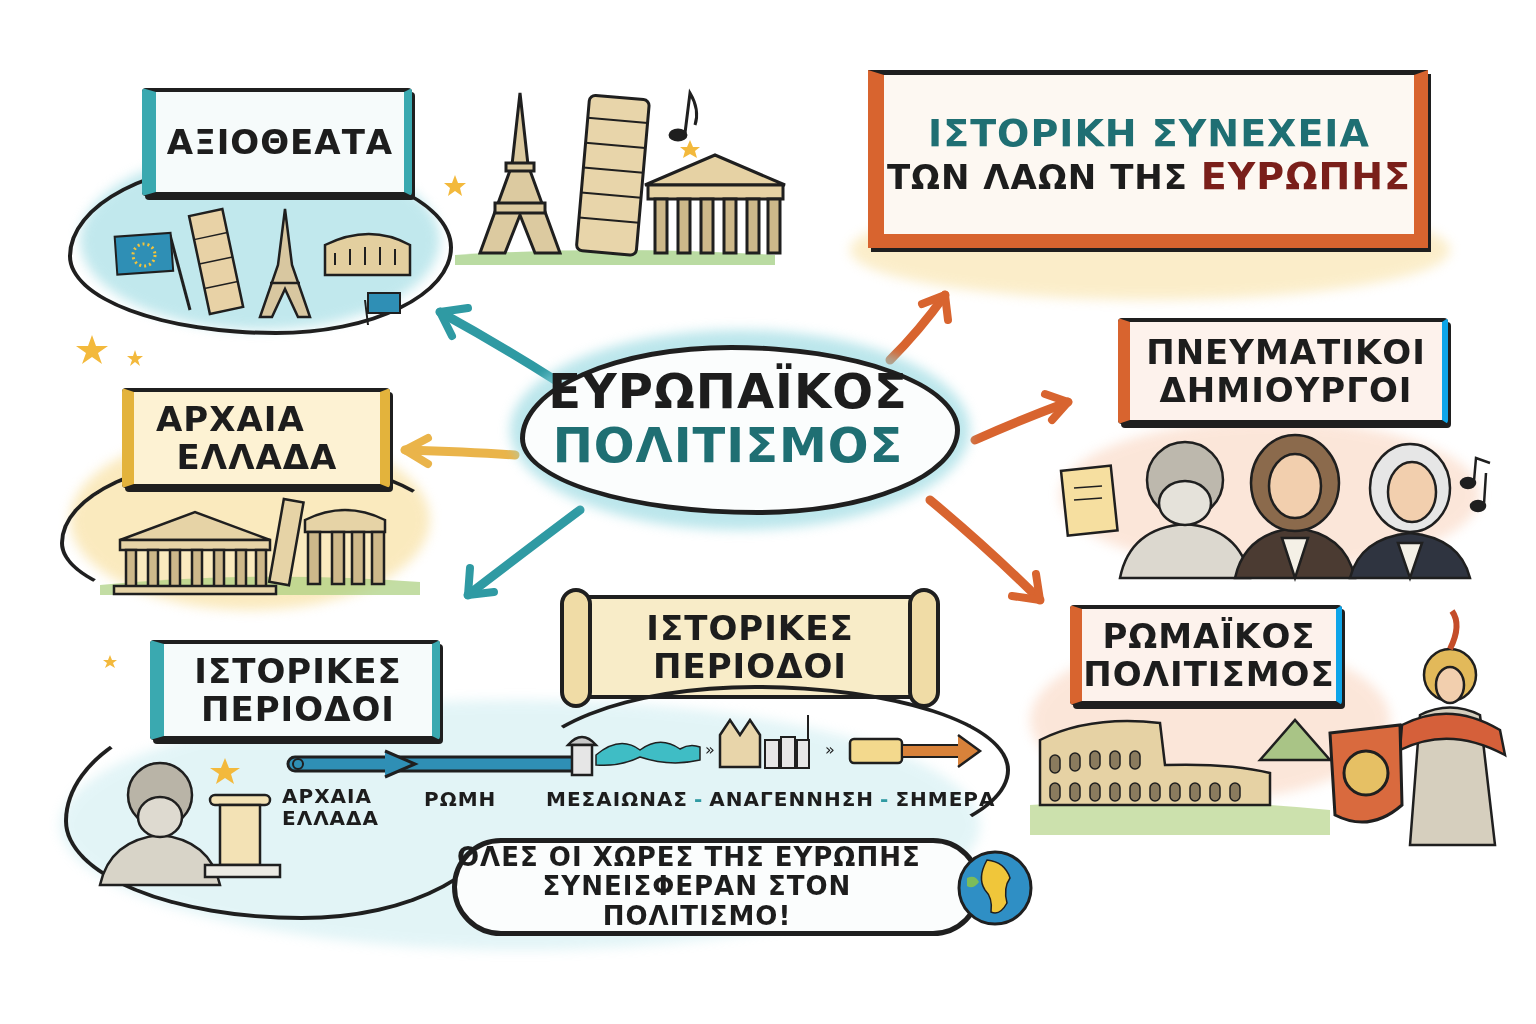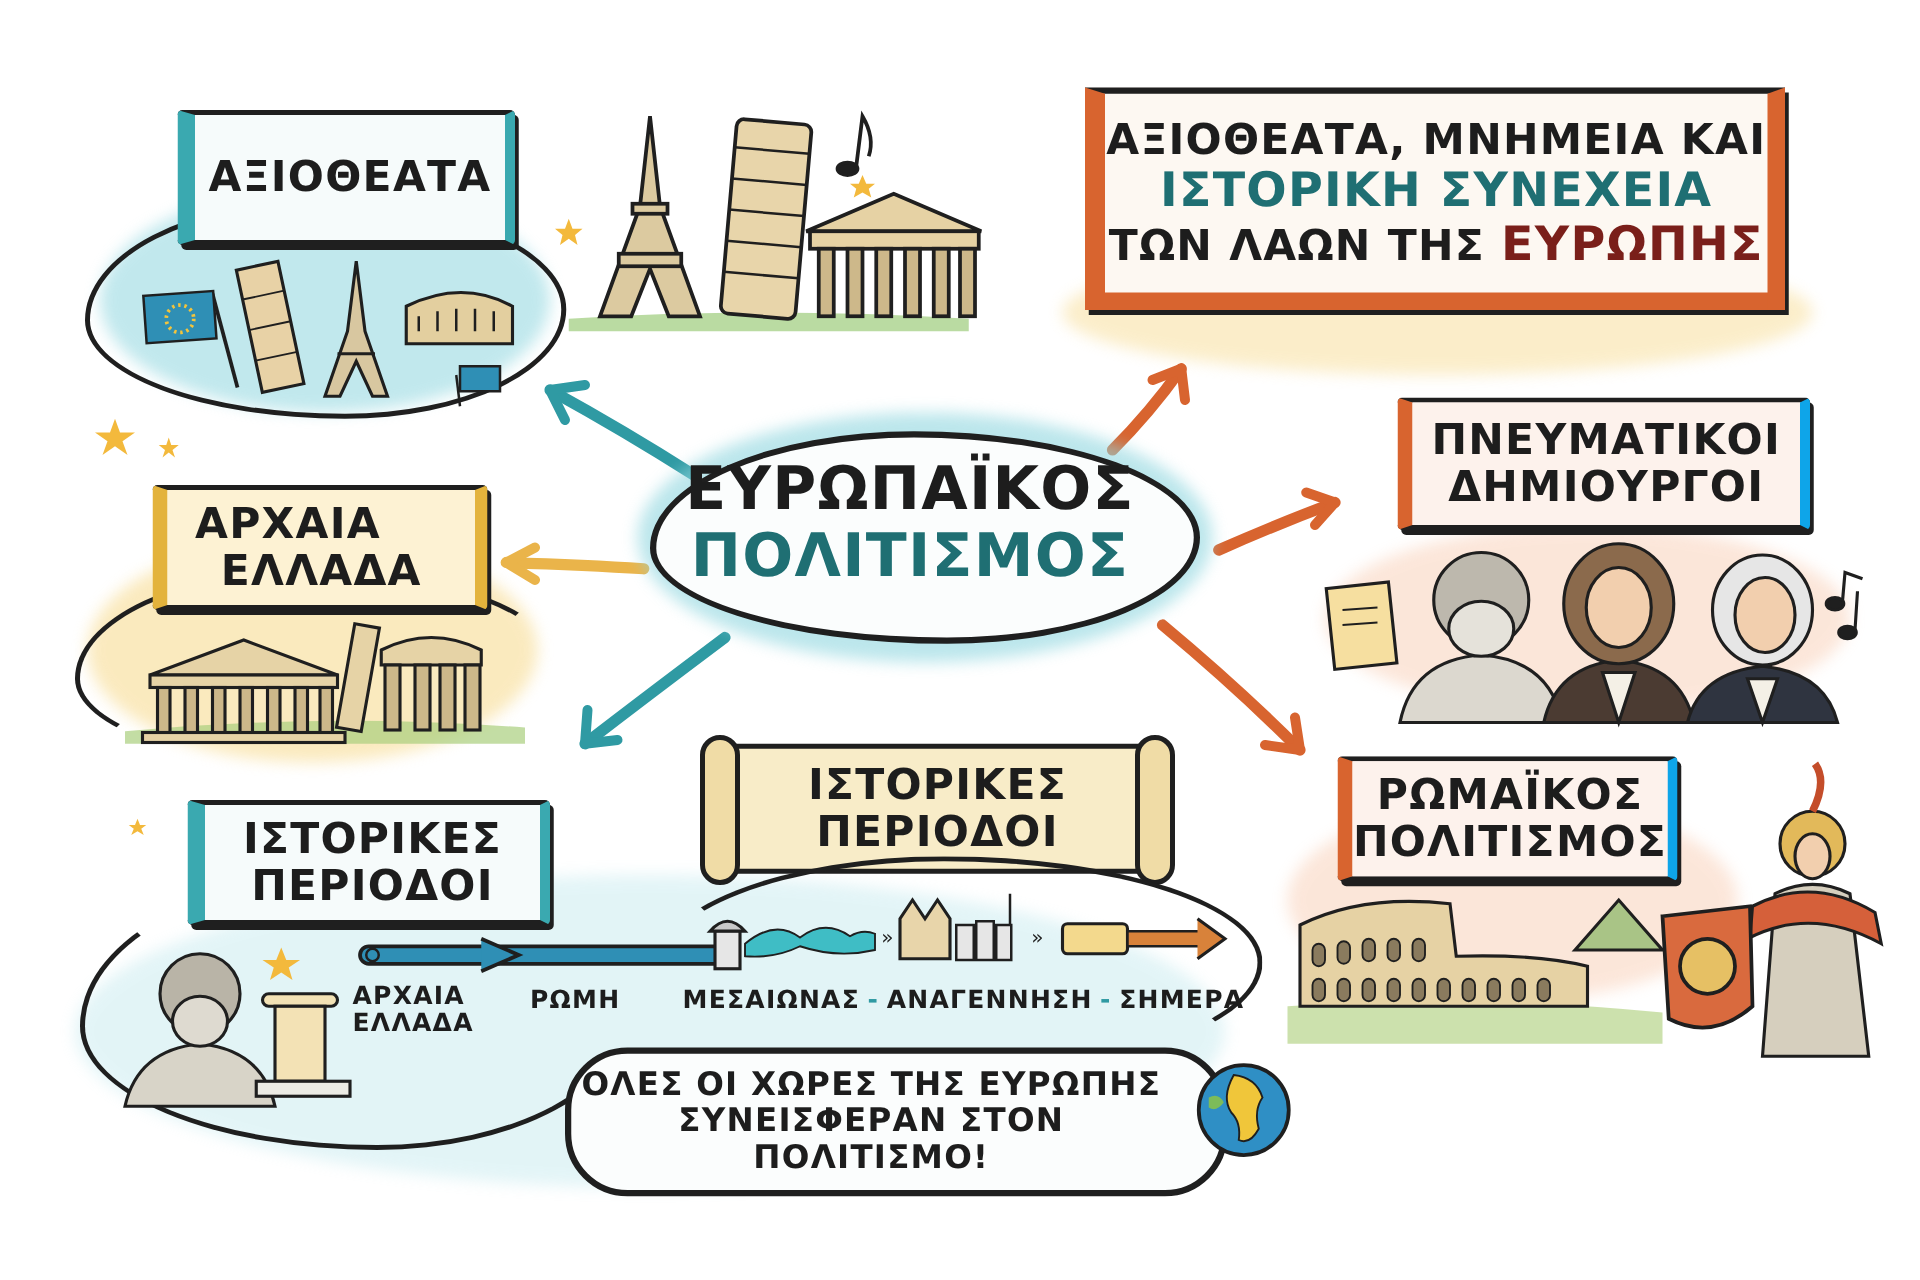--- a/index.html
+++ b/index.html
@@ -7,21 +7,21 @@
   body { position: relative; font-family: "DejaVu Sans", "Liberation Sans", sans-serif; color: #1d1d1d; }
   .abs { position: absolute; }
   .label { font-weight: bold; letter-spacing: 1px; text-align: center; line-height: 1.12; }
   .banner {
     position: absolute; display: flex; flex-direction: column; align-items: center; justify-content: center;
     border: 4px solid #1f1f1f; border-radius: 4px; box-shadow: 3px 4px 0 #1f1f1f;
   }
   .banner .label { font-size: 34px; }
   .banner.teal { background: #f6fbfb; border-left: 14px solid #3aa9b0; border-right: 8px solid #3aa9b0; }
   .banner.gold { background: #fdf2d3; border-left: 12px solid #e3b33c; border-right: 10px solid #e3b33c; }
-  .banner.orange { background: #fdf2ec; border-left: 12px solid #d8642f; border-right: 8px solid #0ea5e9; }
+  .banner.orange { background: #fdf2ec; border-left: 12px solid #d8642f; border-right: 6px solid #0ea5e9; }
   .cloud-wash { position: absolute; border-radius: 50%; filter: blur(6px); opacity: .55; }
   .wash-teal { background: #8fd6df; }
   .wash-gold { background: #f7d98a; }
   .wash-orange { background: #f6b995; }
   .outline-cloud { position: absolute; border: 4px solid #1f1f1f; border-radius: 48% 52% 46% 54% / 55% 50% 50% 45%; }
   svg { position: absolute; overflow: visible; }
 </style>
 </head>
 <body>
 
@@ -58,21 +58,20 @@
     <polygon points="92,335 96,346 108,346 98,353 102,364 92,357 82,364 86,353 76,346 88,346"></polygon>
     <polygon points="135,350 137,356 143,356 138,360 140,366 135,362 130,366 132,360 127,356 133,356"></polygon>
     <polygon points="455,175 458,183 466,183 460,188 462,196 455,191 448,196 450,188 444,183 452,183"></polygon>
     <polygon points="690,140 693,147 700,147 695,151 697,158 690,154 683,158 685,151 680,147 687,147"></polygon>
     <polygon points="225,758 229,768 240,768 231,774 234,784 225,778 216,784 219,774 210,768 221,768"></polygon>
     <polygon points="110,655 112,660 117,660 113,663 115,668 110,665 105,668 107,663 103,660 108,660"></polygon>
   </g>
 </svg>
 
 <div class="abs" style="left:868px;top:70px;width:560px;height:178px;background:#fdf8f2;border:5px solid #1f1f1f;border-left:16px solid #d8642f;border-right:14px solid #d8642f;border-bottom:14px solid #d8642f;box-shadow:3px 4px 0 #1f1f1f;display:flex;flex-direction:column;align-items:center;justify-content:center;">
-  <div class="label" style="font-size:34px;">ΑΞΙΟΘΕΑΤΑ, ΜΝΗΜΕΙΑ ΚΑΙ</div>
   <div class="label" style="font-size:38px;color:#1f6f73;">ΙΣΤΟΡΙΚΗ ΣΥΝΕΧΕΙΑ</div>
   <div class="label" style="font-size:34px;">
     <span>ΤΩΝ ΛΑΩΝ ΤΗΣ</span>
     <span style="color:#7a1f1a;font-size:38px;">ΕΥΡΩΠΗΣ</span>
   </div>
 </div>
 
 <div class="cloud-wash wash-teal" style="left:510px;top:330px;width:460px;height:200px;opacity:.6"></div>
 <div class="outline-cloud" style="left:520px;top:345px;width:440px;height:170px;background:#fbfdfd;border-width:5px;"></div>
 <div class="abs" style="left:508px;top:365px;width:440px;text-align:center;">
@@ -326,21 +325,21 @@
     <circle cx="70" cy="40" r="32" fill="#b9b4a7"></circle>
     <ellipse cx="70" cy="62" rx="22" ry="20" fill="#dedad0"></ellipse>
   </g>
   <g stroke="#1f1f1f" stroke-width="2.5">
     <rect x="120" y="40" width="60" height="10" rx="5" fill="#f3e2b5"></rect>
     <rect x="130" y="50" width="40" height="60" fill="#f3e2b5"></rect>
     <rect x="115" y="110" width="75" height="12" fill="#ecebe4"></rect>
   </g>
 </svg>
 
-<div class="abs" style="left:452px;top:838px;width:530px;height:119px;background:#fbfdfd;border:5px solid #1f1f1f;border-radius:50px;display:flex;flex-direction:column;align-items:center;justify-content:center;padding-right:40px;">
+<div class="abs" style="left:452px;top:838px;width:530px;height:98px;background:#fbfdfd;border:5px solid #1f1f1f;border-radius:50px;display:flex;flex-direction:column;align-items:flex-start;justify-content:center;padding-right:40px;">
   <div class="label" style="font-size:26px;">ΟΛΕΣ ΟΙ ΧΩΡΕΣ ΤΗΣ ΕΥΡΩΠΗΣ</div>
   <div class="label" style="font-size:26px;">ΣΥΝΕΙΣΦΕΡΑΝ ΣΤΟΝ ΠΟΛΙΤΙΣΜΟ!</div>
 </div>
 <svg width="80" height="80" style="left:955px;top:848px">
   <circle cx="40" cy="40" r="36" fill="#2f8fc5" stroke="#1f1f1f" stroke-width="3"></circle>
   <path d="M32 12 Q50 14 55 30 Q48 40 52 55 Q45 68 36 64 Q38 50 30 42 Q22 30 32 12 Z" fill="#f0c63a" stroke="#1f1f1f" stroke-width="1.5"></path>
   <path d="M12 30 Q20 26 24 34 Q18 42 12 38 Z" fill="#7cbc5a"></path>
 </svg>
 
 </body></html>

